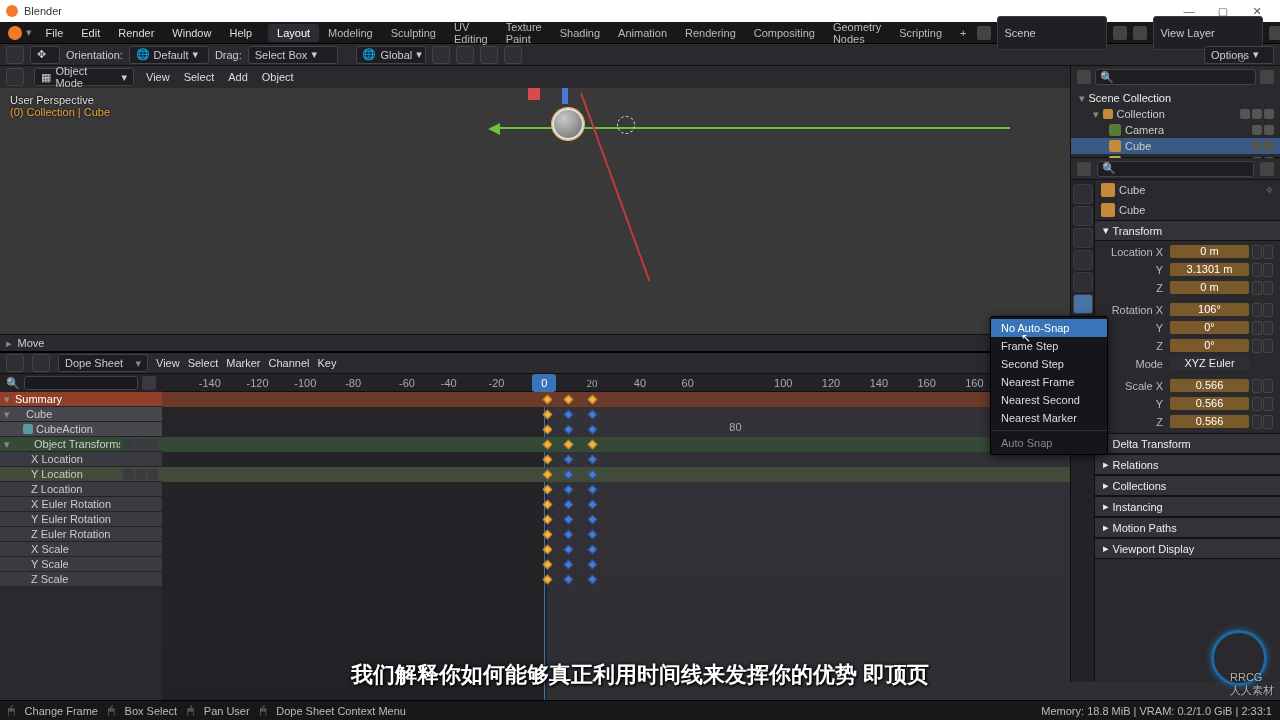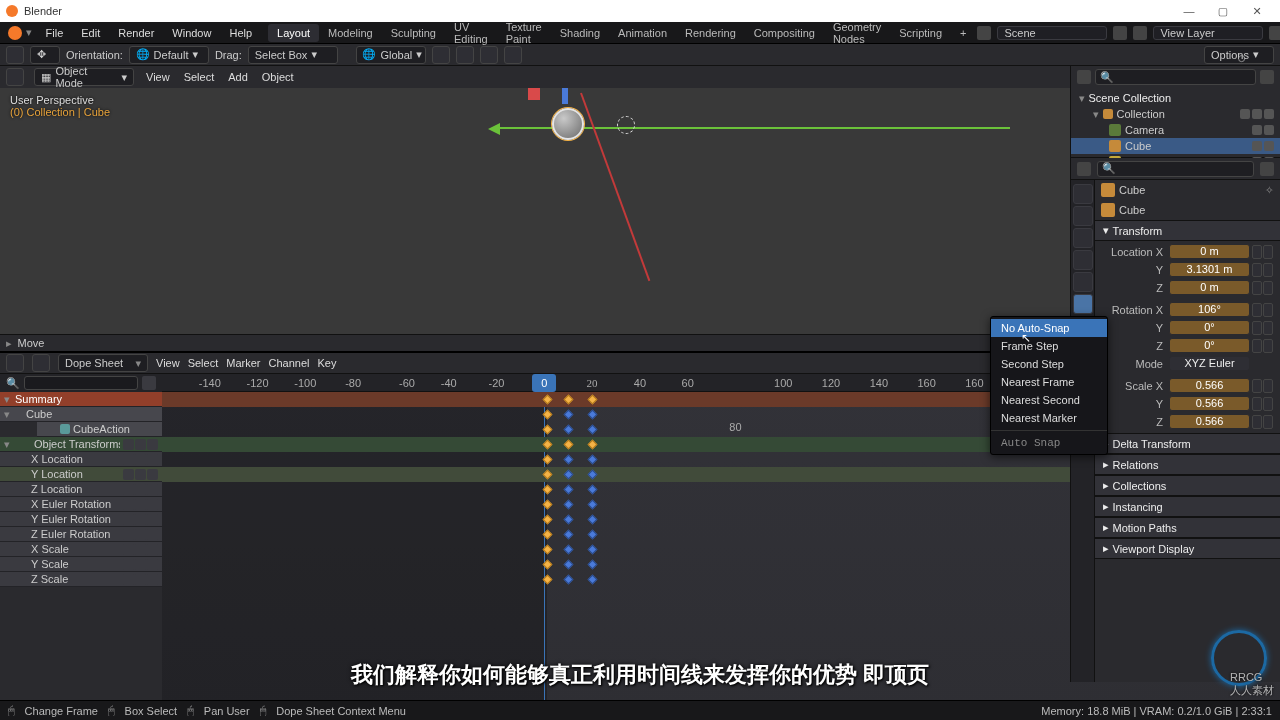--- a/index.html
+++ b/index.html
@@ -11,21 +11,21 @@
 .titlebar .win-btn { width: 34px; text-align: center; color: #555; }
 
 
 .menubar { height: 22px; background: #18181a; display: flex; align-items: center; gap: 2px; padding: 0 4px; border-bottom: 1px solid #000; }
 .menubar .logo-cell { display: flex; align-items: center; gap: 4px; padding: 0 4px; }
 .menubar .menu-item { padding: 2px 8px; color: #ddd; }
 .menubar .tabs { display: flex; align-items: center; margin-left: 6px; }
 .menubar .tab { padding: 3px 9px; color: #bbb; border-radius: 3px; }
 .menubar .tab.active { background: #2d2d33; color: #fff; }
 .menubar .right-cluster { margin-left: auto; display: flex; align-items: center; gap: 6px; }
-.menubar .field { background: #1f1f24; border: 1px solid #3a3a40; border-radius: 3px; padding: 1px 6px; display: flex; align-items: center; gap: 4px; height: 14px; }
+.menubar .field { background: #1f1f24; border: 1px solid #3a3a40; border-radius: 3px; padding: 1px 6px; display: flex; align-items: center; gap: 4px; height: 34px; }
 .menubar .scene-field { width: 110px; }
 .menubar .layer-field { width: 110px; }
 .small-icon { width: 14px; height: 14px; display: inline-block; background: #444; border-radius: 2px; }
 
 
 .vp-header { height: 22px; background: #2a2a2e; display: flex; align-items: center; gap: 6px; padding: 0 6px; border-bottom: 1px solid #111; }
 .vp-header .drop { background: #1e1e22; border: 1px solid #444; border-radius: 3px; padding: 1px 6px; display: flex; align-items: center; gap: 4px; height: 18px; }
 .vp-header .sep { width: 6px; }
 .vp-header .spacer { flex: 1; }
 .vp-header .icon-btn { width: 18px; height: 18px; background: #2e2e34; border: 1px solid #444; border-radius: 3px; }
@@ -119,21 +119,21 @@
 .channel { height: 15px; display: flex; align-items: center; padding: 0 4px; gap: 3px; border-bottom: 1px solid #232327; }
 .channel .arrow { width: 8px; color: #888; }
 .channel .pad1 { width: 8px; }
 .channel .pad2 { width: 16px; }
 .channel .pad3 { width: 24px; }
 .channel .txt { flex: 1; overflow: hidden; white-space: nowrap; }
 .channel .ops { display: flex; gap: 1px; }
 .channel .ops .b { width: 11px; height: 11px; background: #3a3a40; border-radius: 2px; }
 .channel.summary { background: #923f2a; color: #fff; }
 .channel.obj     { background: #47474d; }
-.channel.action  { background: #47474d; margin-left: 37px; }
+.channel.action  { background: #47474d; }
 .channel.group   { background: #354a36; }
 .channel.fc      { background: #3a3a40; }
 .channel.fc.sel  { background: #414b3a; }
 
 .dope-right { flex: 1; position: relative; background: linear-gradient(#323238,#2e2e33); overflow: hidden; }
 .time-ruler { height: 18px; background: #232327; position: relative; border-bottom: 1px solid #111; }
 .time-ruler .tick { position: absolute; top: 0; height: 18px; width: 40px; text-align: center; color: #aaa; line-height: 18px; }
 .time-ruler .cur { position: absolute; top: 0; height: 18px; width: 24px; background: #3a74b8; color: #fff; text-align: center; border-radius: 3px; line-height: 18px; }
 .playhead { position: absolute; top: 18px; bottom: 0; width: 1px; background: #3a74b8; }
 .range-dark-l { position: absolute; top: 18px; bottom: 0; left: 0; background: rgba(0,0,0,.25); }
@@ -718,21 +718,21 @@
 </div>
 
 <div class="snap-popup">
   <div class="opt hl">No Auto-Snap</div>
   <div class="opt">Frame Step</div>
   <div class="opt">Second Step</div>
   <div class="opt">Nearest Frame</div>
   <div class="opt">Nearest Second</div>
   <div class="opt">Nearest Marker</div>
   <div class="sep"></div>
-  <div class="opt" style="color:#888;font-family:Liberation Mono, monospace;">Auto Snap</div>
+  <div class="opt" style="color:#888;">Auto Snap</div>
   <span class="cursor-arrow">↖</span>
 </div>
 
 <div class="subs">
   <div class="cn">我们解释你如何能够真正利用时间线来发挥你的优势 即顶页</div>
 </div>
 
 <div class="wm">
   <div class="ring"></div>
   <div class="txt"><span>RRCG</span><br><span>人人素材</span></div>

